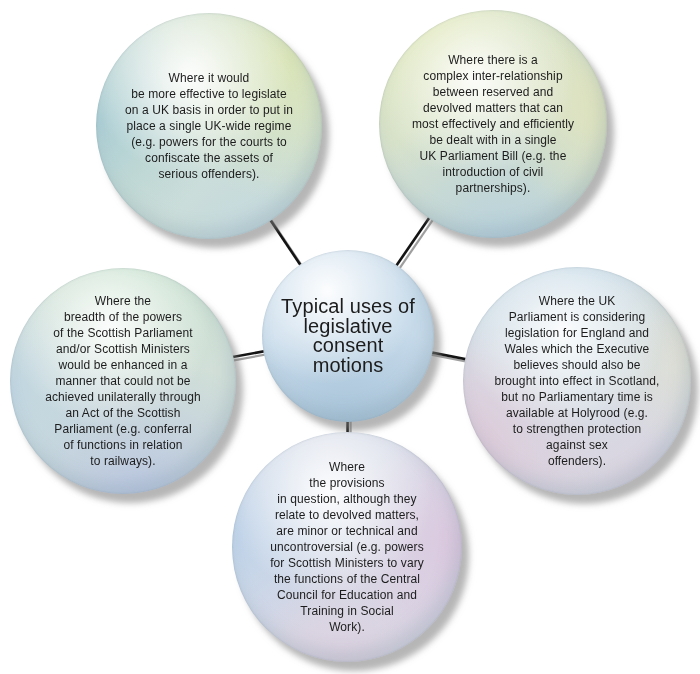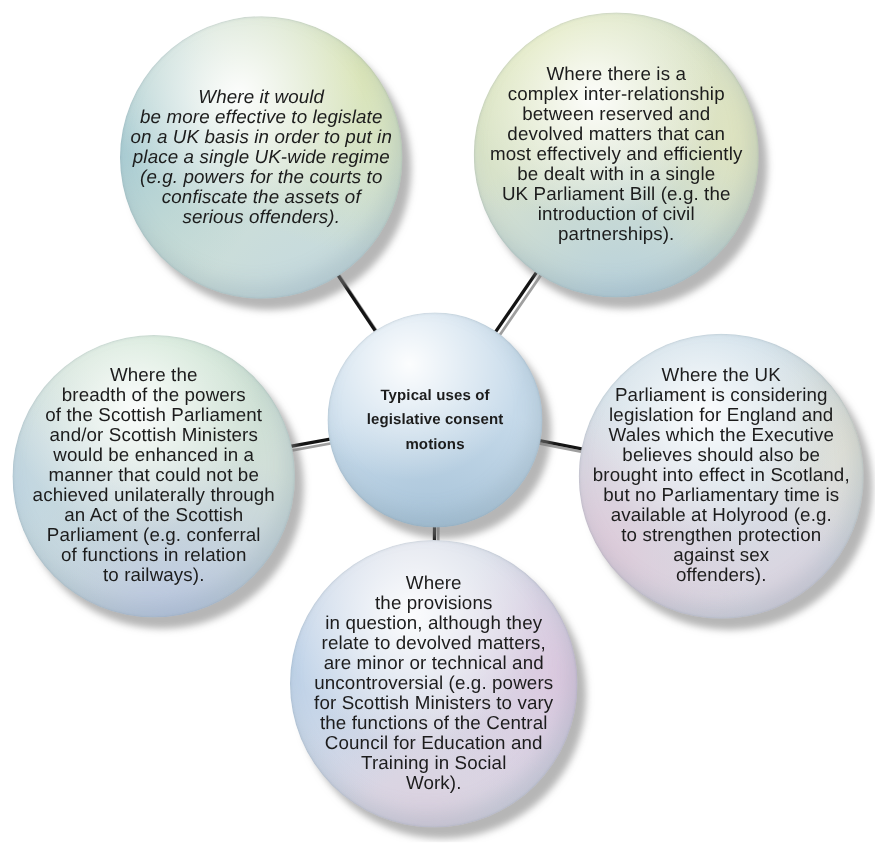--- a/index.html
+++ b/index.html
@@ -21,39 +21,39 @@
     justify-content: center;
     text-align: center;
     box-shadow:
       7px 9px 6px rgba(122,122,122,0.55),
       inset -6px -10px 16px rgba(125,150,165,0.28),
       inset 0 0 2px rgba(120,140,150,0.45);
   }
   .ball-text {
     white-space: pre-line;
     color: #1c1c1c;
-    font-size: 15px;
+    font-size: 12px;
     line-height: 16px;
     letter-spacing: 0.1px;
     width: 100%;
     padding: 0 4px;
   }
   .center-text {
-    font-weight: bold;
-    font-size: 12px;
+    font-weight: normal;
+    font-size: 20px;
     line-height: 19.5px;
   }
 
   .ball-tl { left: 96px;  top: 13px;  width: 226px; height: 226px;
     background:
       radial-gradient(circle at 42% 28%, rgba(255,255,255,0.95), rgba(255,255,255,0) 48%),
       radial-gradient(circle at 88% 18%, rgba(221,230,180,0.90), rgba(221,230,180,0) 55%),
       radial-gradient(circle at -2% 48%, rgba(168,204,212,0.95), rgba(168,204,212,0) 48%),
       radial-gradient(circle at 72% 108%, rgba(193,215,226,0.85), rgba(193,215,226,0) 52%),
-      #cfe0d6; font-style: italic; }
+      #cfe0d6; }
   .ball-tr { left: 379px; top: 10px;  width: 228px; height: 228px;
     background:
       radial-gradient(circle at 42% 30%, rgba(255,255,255,0.92), rgba(255,255,255,0) 48%),
       radial-gradient(circle at 22% 2%,  rgba(222,230,178,0.95), rgba(222,230,178,0) 55%),
       radial-gradient(circle at 104% 40%, rgba(226,228,184,0.80), rgba(226,228,184,0) 45%),
       radial-gradient(circle at 55% 112%, rgba(176,205,224,0.95), rgba(176,205,224,0) 58%),
       #d6e1ce; }
   .ball-l  { left: 10px;  top: 268px; width: 226px; height: 226px;
     background:
       radial-gradient(circle at 44% 26%, rgba(255,255,255,0.92), rgba(255,255,255,0) 48%),

